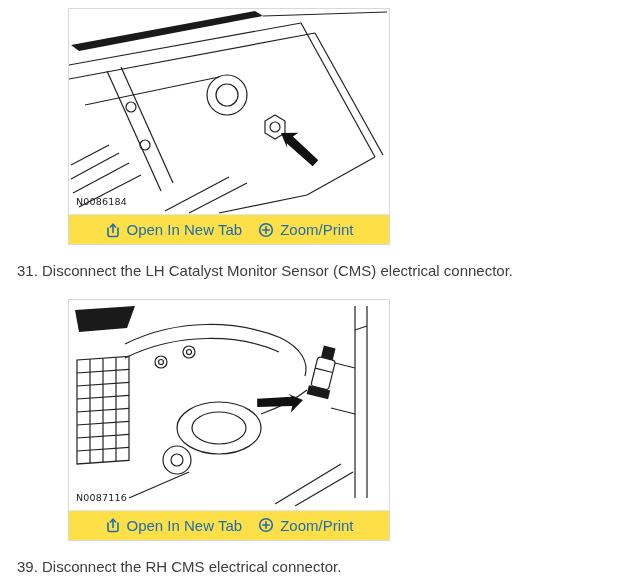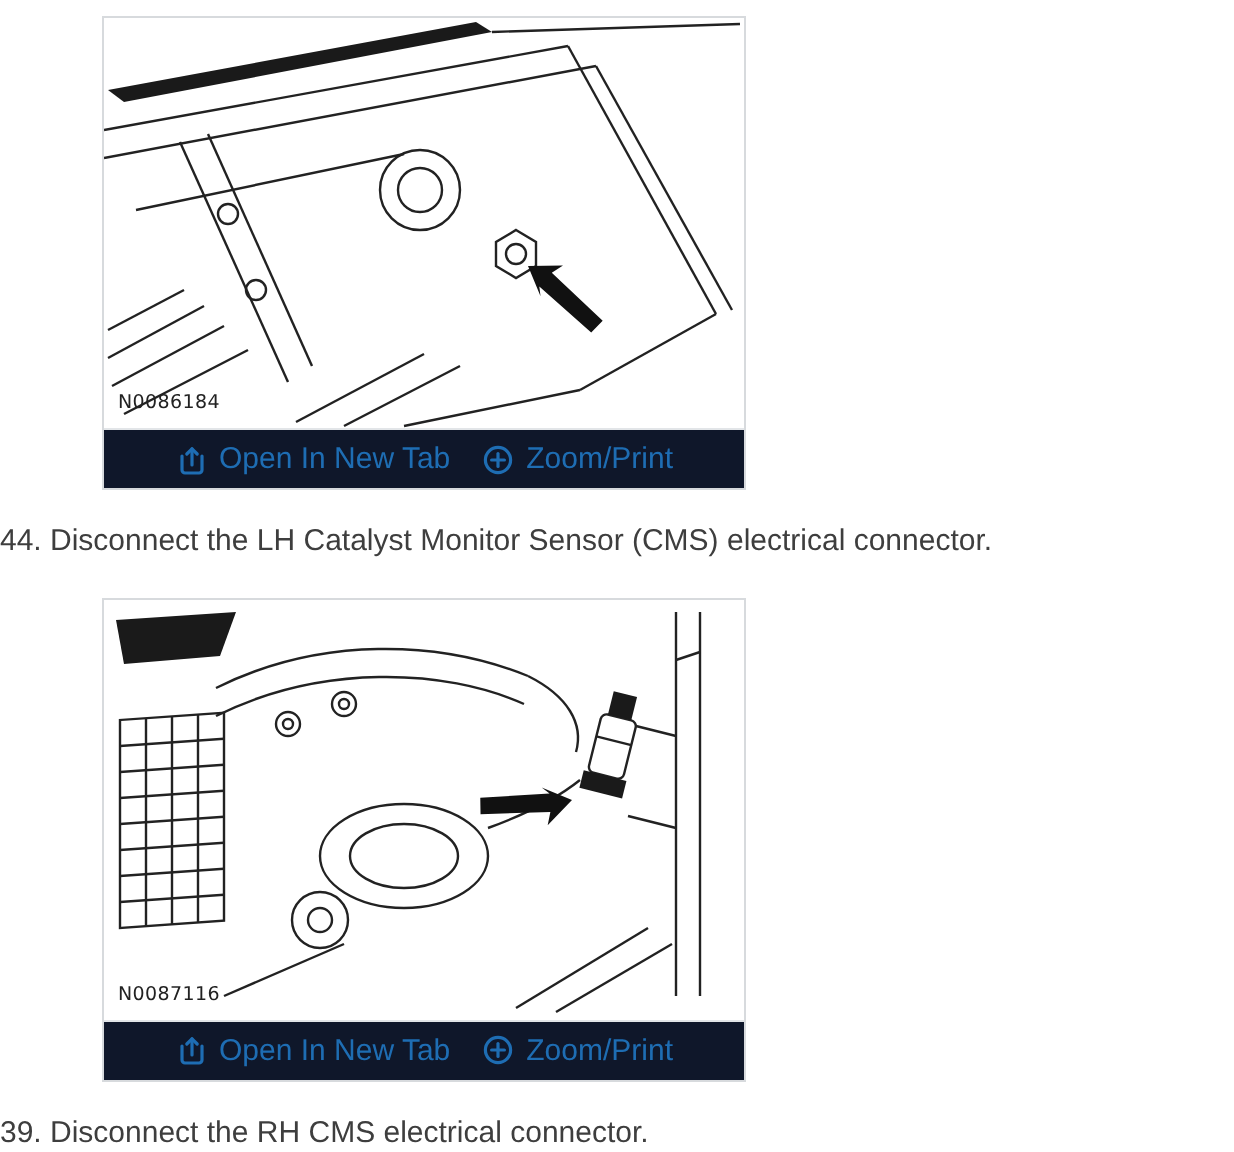--- a/index.html
+++ b/index.html
@@ -4,21 +4,21 @@
 <style>
   * { box-sizing: border-box; }
   html, body { margin: 0; padding: 0; }
   body {
     width: 617px;
     height: 576px;
     background: #ffffff;
     font-family: "Liberation Sans", sans-serif;
     overflow: hidden;
   }
-  .page { padding: 8px 14px 0 0; }
+  .page { padding: 8px 14px 0 17px; }
 
   .figure {
     width: 322px;
     margin: 0 0 0 51px;
     border: 1px solid #d7dadd;
     background: #ffffff;
   }
   .diagram {
     position: relative;
     width: 320px;
@@ -30,21 +30,21 @@
     position: absolute;
     left: 7px;
     bottom: 7px;
     font-size: 9.5px;
     color: #222222;
     letter-spacing: 0.2px;
     font-family: "DejaVu Sans", sans-serif;
   }
   .caption-bar {
     height: 30px;
-    background: #0f172a;
+    background: #fde047;
     border-top: 1px solid #e2e5e8;
     display: flex;
     align-items: center;
     justify-content: center;
     gap: 16px;
   }
   .fig-link {
     display: flex;
     align-items: center;
     gap: 6px;
@@ -116,21 +116,21 @@
         <svg width="16" height="16" viewBox="0 0 16 16">
           <circle cx="8" cy="8" r="6.3" fill="none" stroke="#1e6db3" stroke-width="1.6"></circle>
           <line x1="8" y1="4.8" x2="8" y2="11.2" stroke="#1e6db3" stroke-width="1.6" stroke-linecap="round"></line>
           <line x1="4.8" y1="8" x2="11.2" y2="8" stroke="#1e6db3" stroke-width="1.6" stroke-linecap="round"></line>
         </svg>
         <span>Zoom/Print</span>
       </a>
     </div>
   </figure>
 
-  <p class="step">44. Disconnect the LH Catalyst Monitor Sensor (CMS) electrical connector.</p>
+  <p class="step">31. Disconnect the LH Catalyst Monitor Sensor (CMS) electrical connector.</p>
 
   <figure class="figure">
     <div class="diagram">
       <svg width="320" height="210" viewBox="0 0 320 210">
         <g class="art">
           <line x1="286" y1="6" x2="286" y2="198"></line>
           <line x1="298" y1="6" x2="298" y2="198"></line>
           <line x1="286" y1="30" x2="298" y2="26"></line>
           <polygon points="6,10 66,6 58,28 10,32" fill="#1a1a1a" stroke="none"></polygon>
           <path d="M56,44 C108,18 168,20 212,38"></path>

